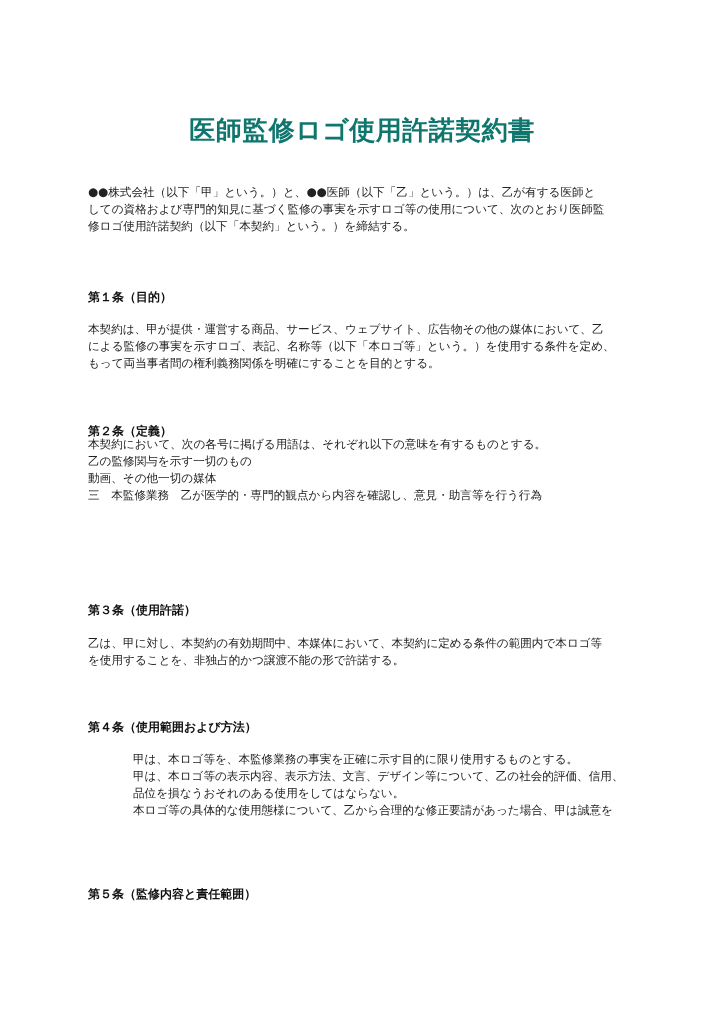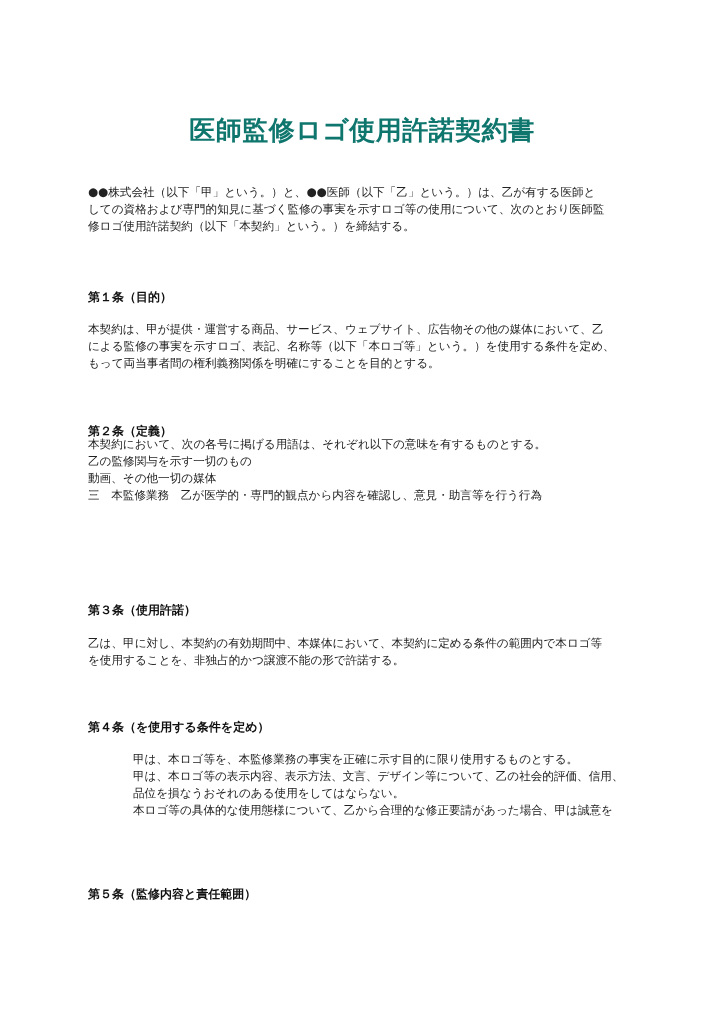--- a/index.html
+++ b/index.html
@@ -38,21 +38,21 @@
     <span class="line">動画、その他一切の媒体</span>
     <span class="line">三　本監修業務　乙が医学的・専門的観点から内容を確認し、意見・助言等を行う行為</span>
   </div>
 
   <div class="heading" style="top:602px;">第３条（使用許諾）</div>
   <div class="para" style="top:635px;">
     <span class="line">乙は、甲に対し、本契約の有効期間中、本媒体において、本契約に定める条件の範囲内で本ロゴ等</span>
     <span class="line">を使用することを、非独占的かつ譲渡不能の形で許諾する。</span>
   </div>
 
-  <div class="heading" style="top:719px;">第４条（を使用する条件を定め）</div>
+  <div class="heading" style="top:719px;">第４条（使用範囲および方法）</div>
   <div class="para indent" style="top:751px;">
     <span class="line">甲は、本ロゴ等を、本監修業務の事実を正確に示す目的に限り使用するものとする。</span>
     <span class="line">甲は、本ロゴ等の表示内容、表示方法、文言、デザイン等について、乙の社会的評価、信用、</span>
     <span class="line">品位を損なうおそれのある使用をしてはならない。</span>
     <span class="line">本ロゴ等の具体的な使用態様について、乙から合理的な修正要請があった場合、甲は誠意を</span>
   </div>
 
   <div class="heading" style="top:886px;">第５条（監修内容と責任範囲）</div>
 </div>
 

